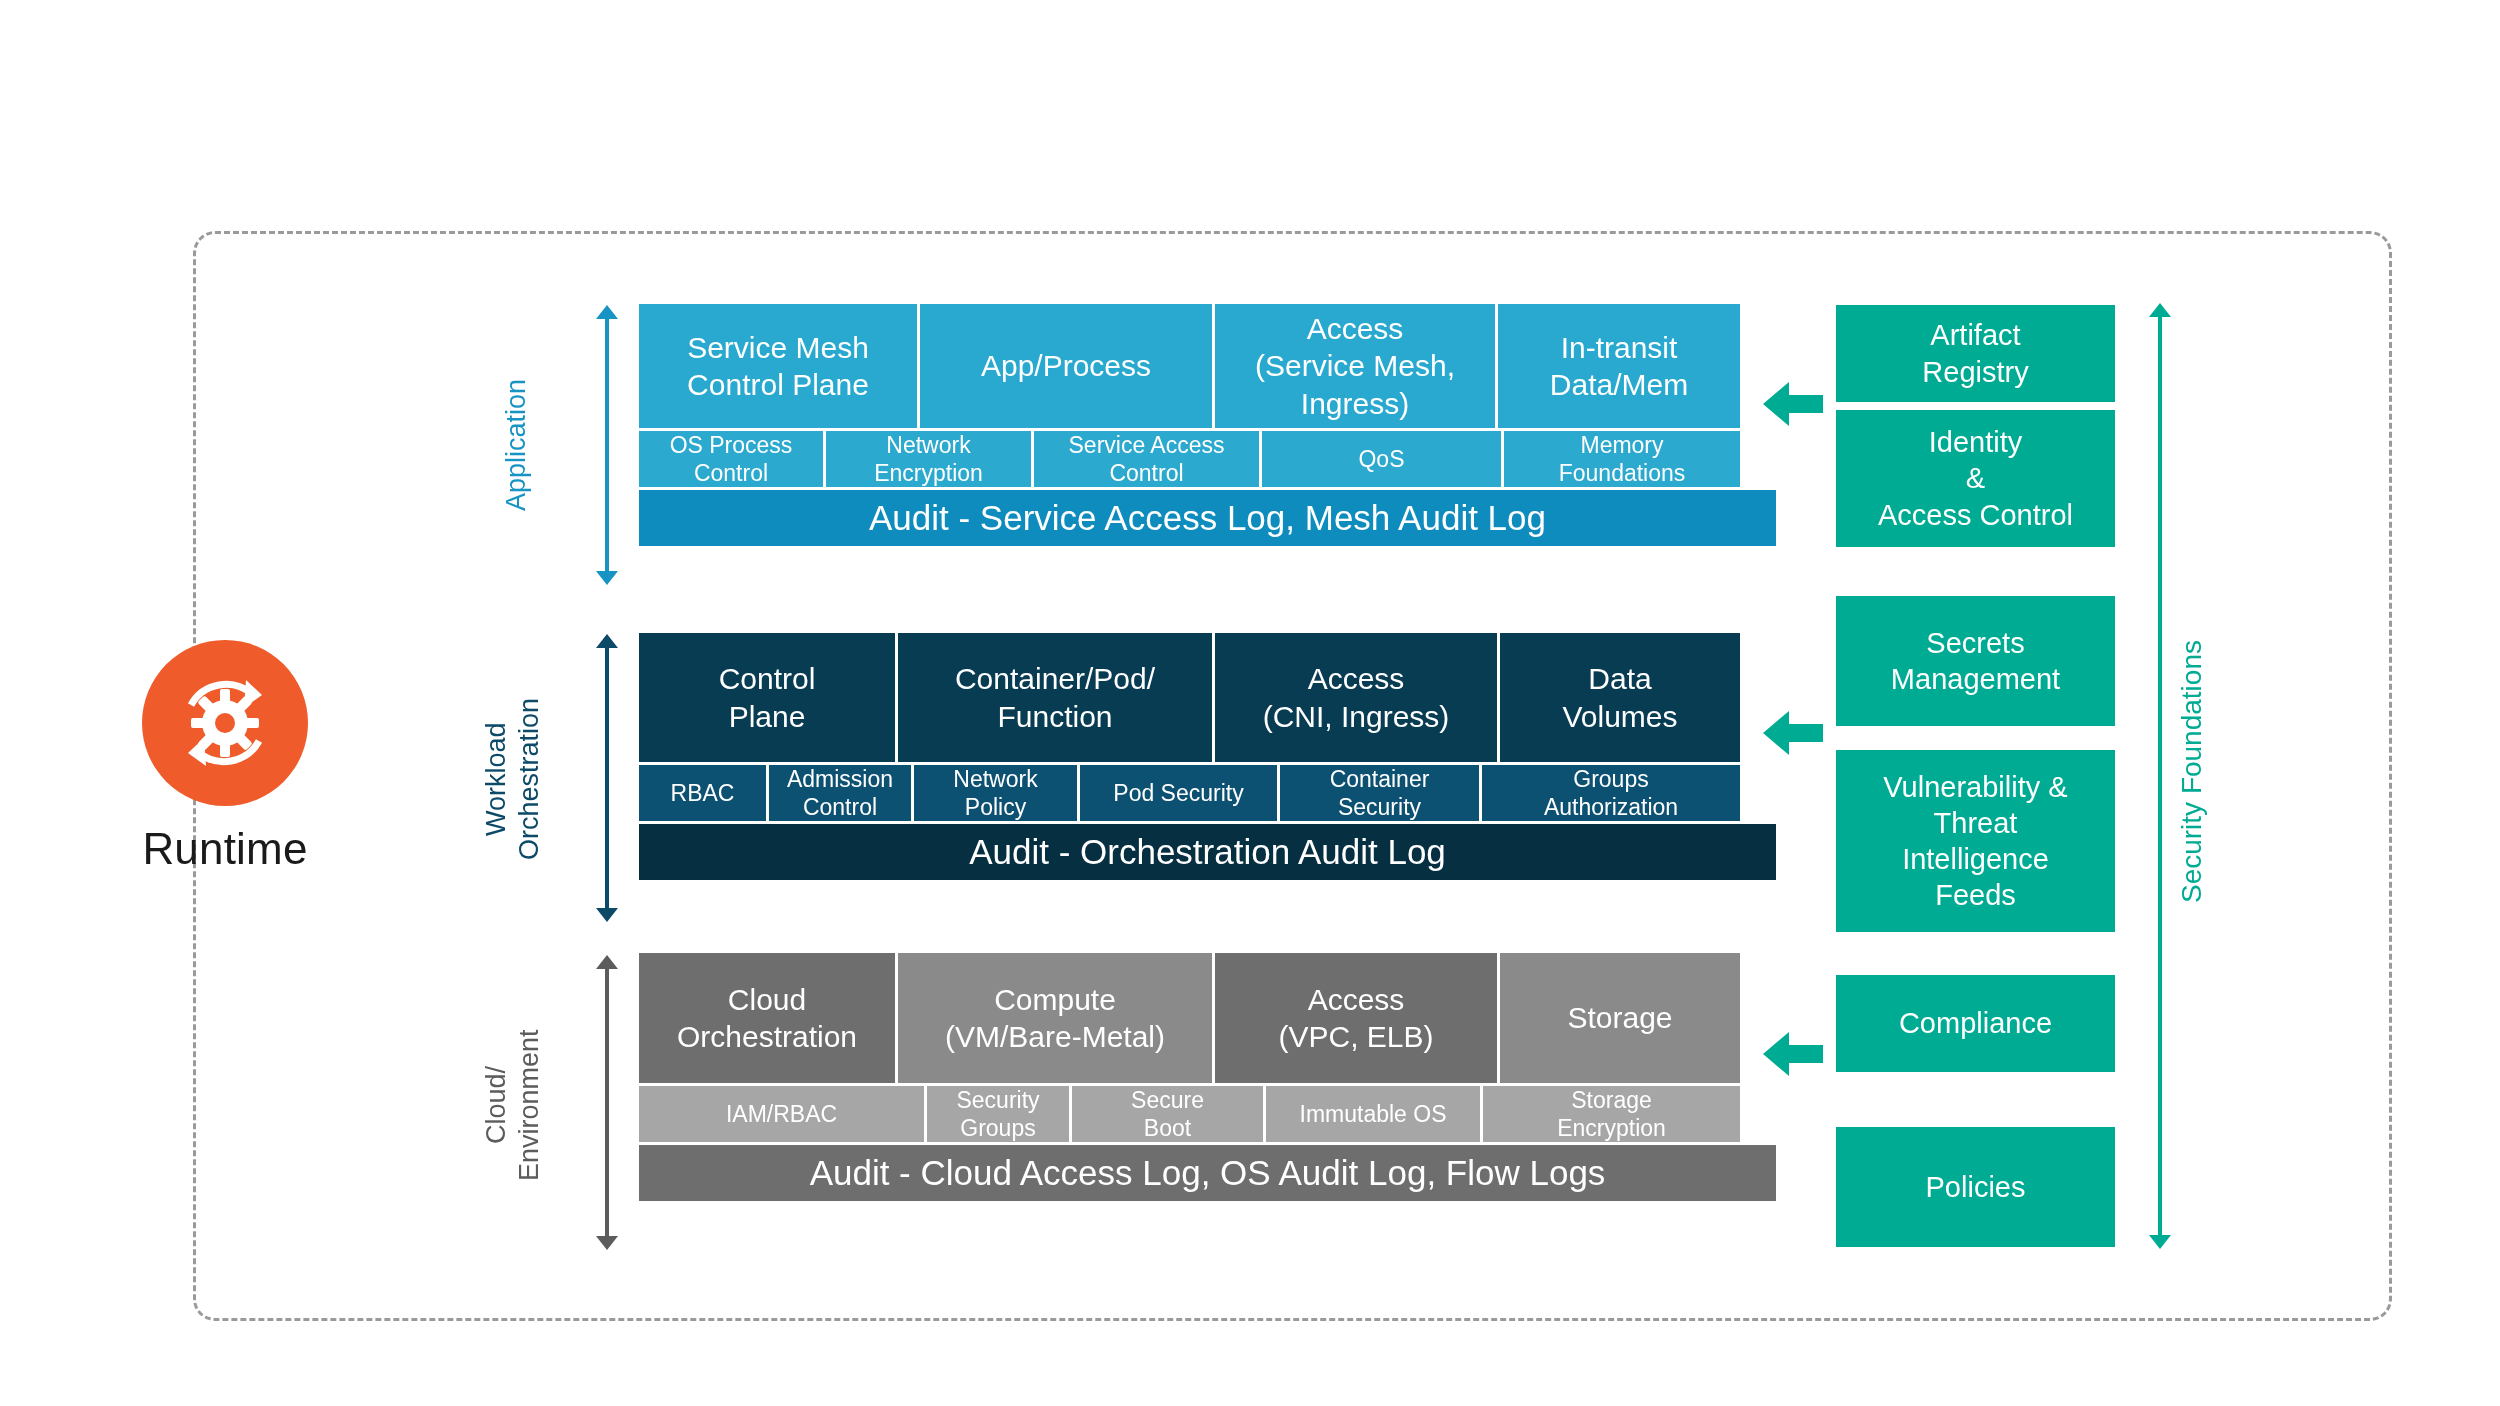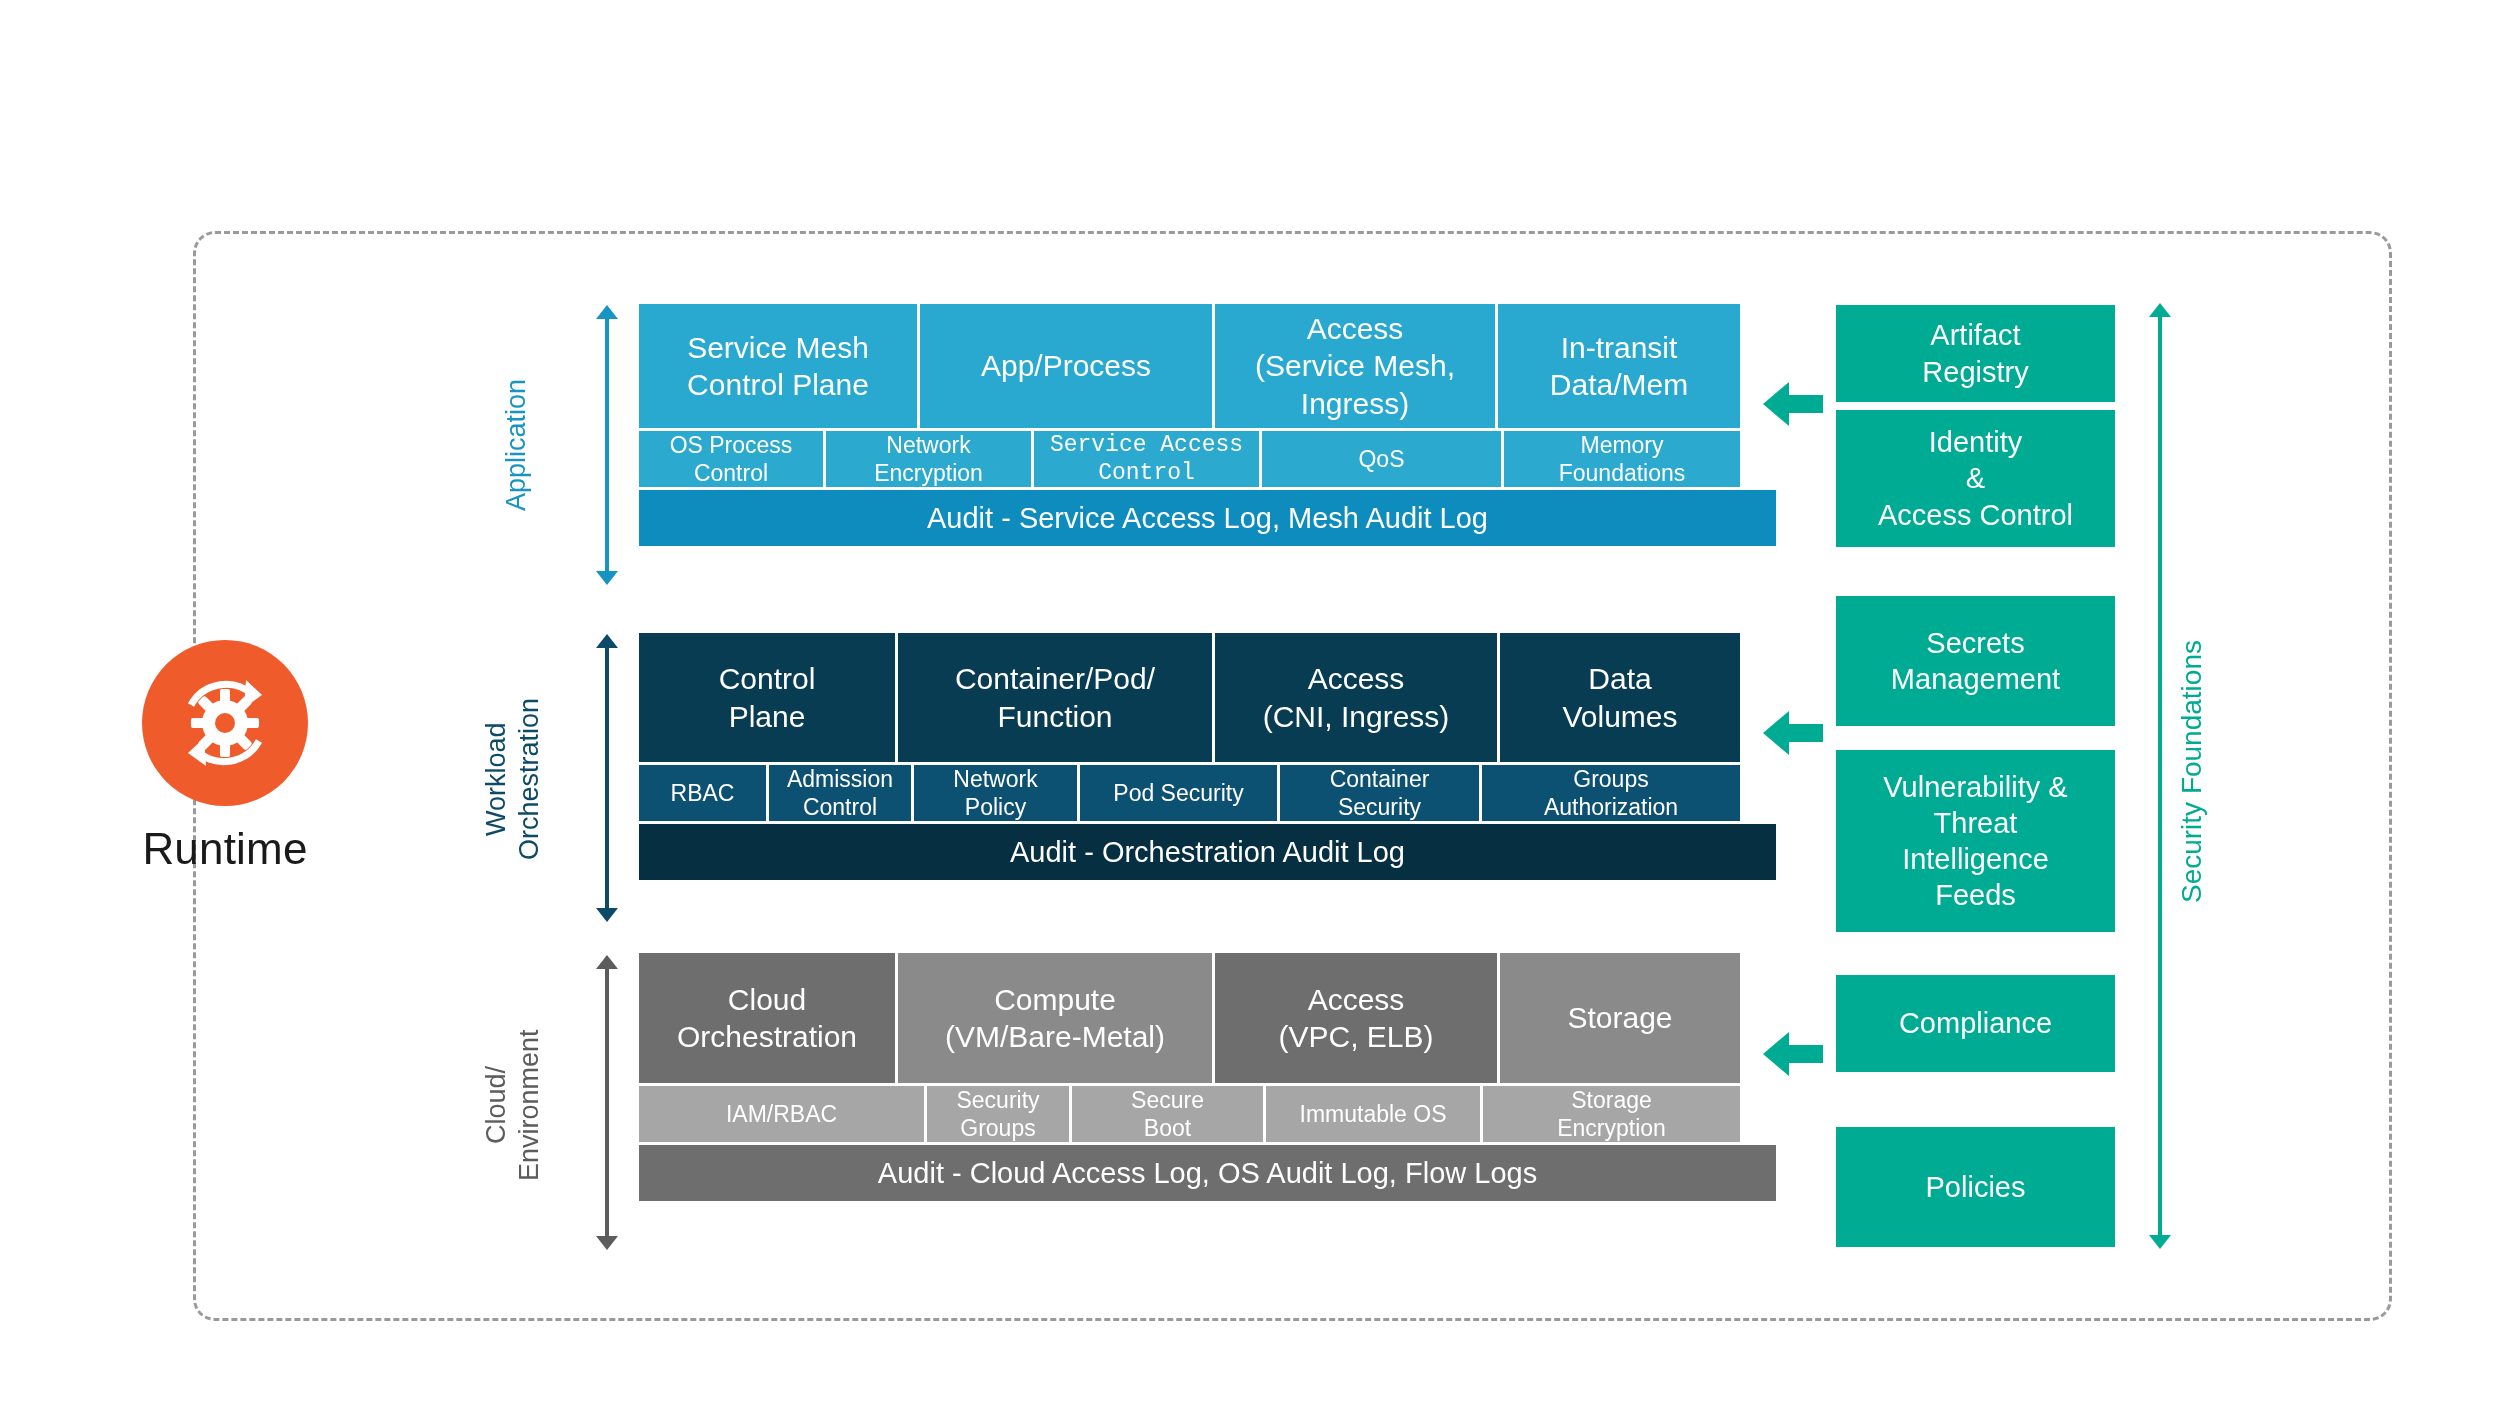--- a/index.html
+++ b/index.html
@@ -127,21 +127,21 @@
     box-sizing: border-box;
     border-right: 3px solid #ffffff;
     white-space: pre-line;
     padding: 3px 4px;
   }
   .sub-cell:last-child { border-right: none; }
 
   .audit-row {
     width: 100%;
     color: #ffffff;
-    font-size: 29px;
+    font-size: 35px;
     display: flex;
     align-items: center;
     justify-content: center;
     text-align: right;
     box-sizing: border-box;
   }
 
   
   .layer-app .main-cell  { background: #29a9cf; }
   .layer-app .sub-cell   { background: #2ba9ce; }
@@ -259,21 +259,21 @@
 (Service Mesh,
 Ingress)</div>
     <div class="main-cell" style="width:242px;">In-transit
 Data/Mem</div>
   </div>
   <div class="sub-row" style="height:62px;">
     <div class="sub-cell" style="width:187px;">OS Process
 Control</div>
     <div class="sub-cell" style="width:208px;">Network
 Encryption</div>
-    <div class="sub-cell" style="width:228px;font-family:Liberation Mono, monospace;">Service Access
+    <div class="sub-cell" style="width:228px;">Service Access
 Control</div>
     <div class="sub-cell" style="width:242px;">QoS</div>
     <div class="sub-cell" style="width:236px;">Memory
 Foundations</div>
   </div>
   <div class="audit-row" style="height:56px;">Audit - Service Access Log, Mesh Audit Log</div>
 </div>
 
 <div class="layer layer-work" style="top:633px;">
   <div class="main-row" style="height:129px;">

